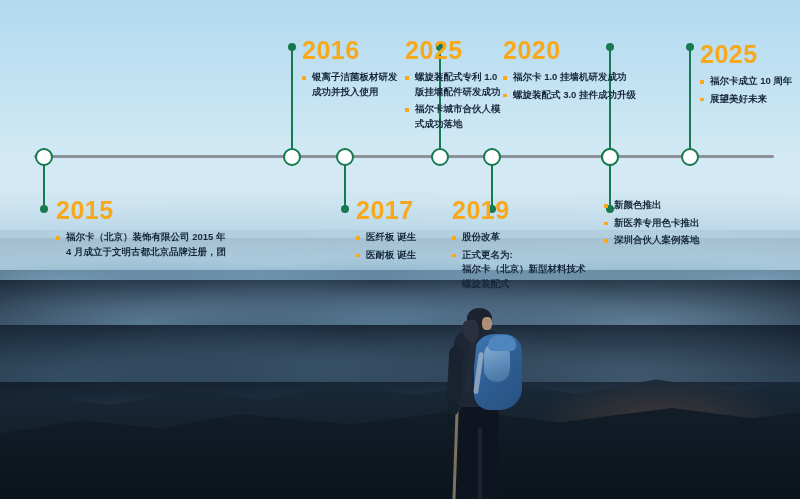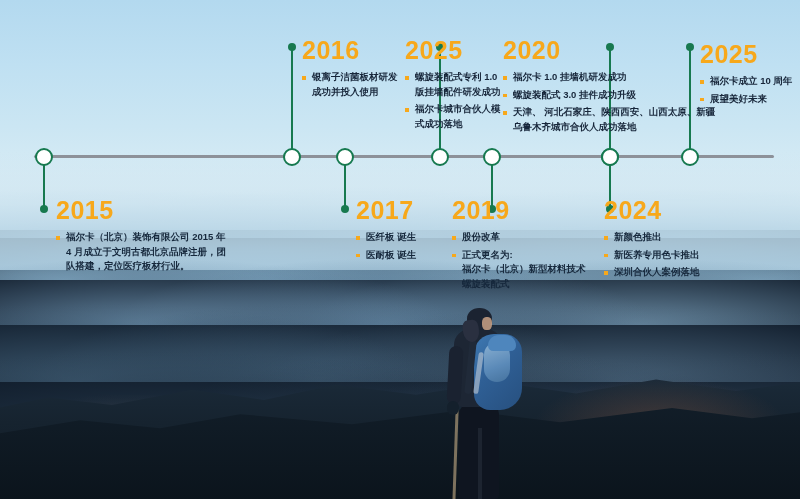--- a/index.html
+++ b/index.html
@@ -173,21 +173,21 @@
       </div>
       <div class="node" style="left: 681px; top: 147.5px;"></div>
       <div class="stem up" style="left: 688.75px; height: 110px; top: 46.5px;">
         <div class="cap"></div>
       </div>
     </div>
   <div id="entries">
       <div class="entry lower" style="left: 56px; top: 198px;">
         <div class="year">2015</div>
         <ul class="bullets">
-          <li>福尔卡（北京）装饰有限公司 2015 年<span class="cont">4 月成立于文明古都北京品牌注册，团</span><span class="cont">队搭建，定位医疗板材行业。</span></li>
+          <li>福尔卡（北京）装饰有限公司 2015 年<span class="cont">4 月成立于文明古都北京品牌注册，团</span></li>
         </ul>
       </div>
       <div class="entry upper" style="left: 302px; top: 38px;">
         <div class="year">2016</div>
         <ul class="bullets">
           <li>银离子洁菌板材研发<span class="cont">成功并投入使用</span></li>
         </ul>
       </div>
       <div class="entry lower" style="left: 356px; top: 198px;">
         <div class="year">2017</div>
@@ -208,25 +208,23 @@
         <ul class="bullets">
           <li>股份改革</li>
           <li>正式更名为:<span class="cont">福尔卡（北京）新型材料技术</span><span class="cont">螺旋装配式</span></li>
         </ul>
       </div>
       <div class="entry upper" style="left: 503px; top: 38px;">
         <div class="year">2020</div>
         <ul class="bullets">
           <li>福尔卡 1.0 挂墙机研发成功</li>
           <li>螺旋装配式 3.0 挂件成功升级</li>
-          <li>天津、 河北石家庄、陕西西安、山西太原、新疆<span class="cont">乌鲁木齐城市合伙人成功落地</span></li>
         </ul>
       </div>
       <div class="entry lower" style="left: 604px; top: 198px;">
-        <div class="year">2024</div>
         <ul class="bullets">
           <li>新颜色推出</li>
           <li>新医养专用色卡推出</li>
           <li>深圳合伙人案例落地</li>
         </ul>
       </div>
       <div class="entry upper" style="left: 700px; top: 42px;">
         <div class="year">2025</div>
         <ul class="bullets">
           <li>福尔卡成立 10 周年</li>

